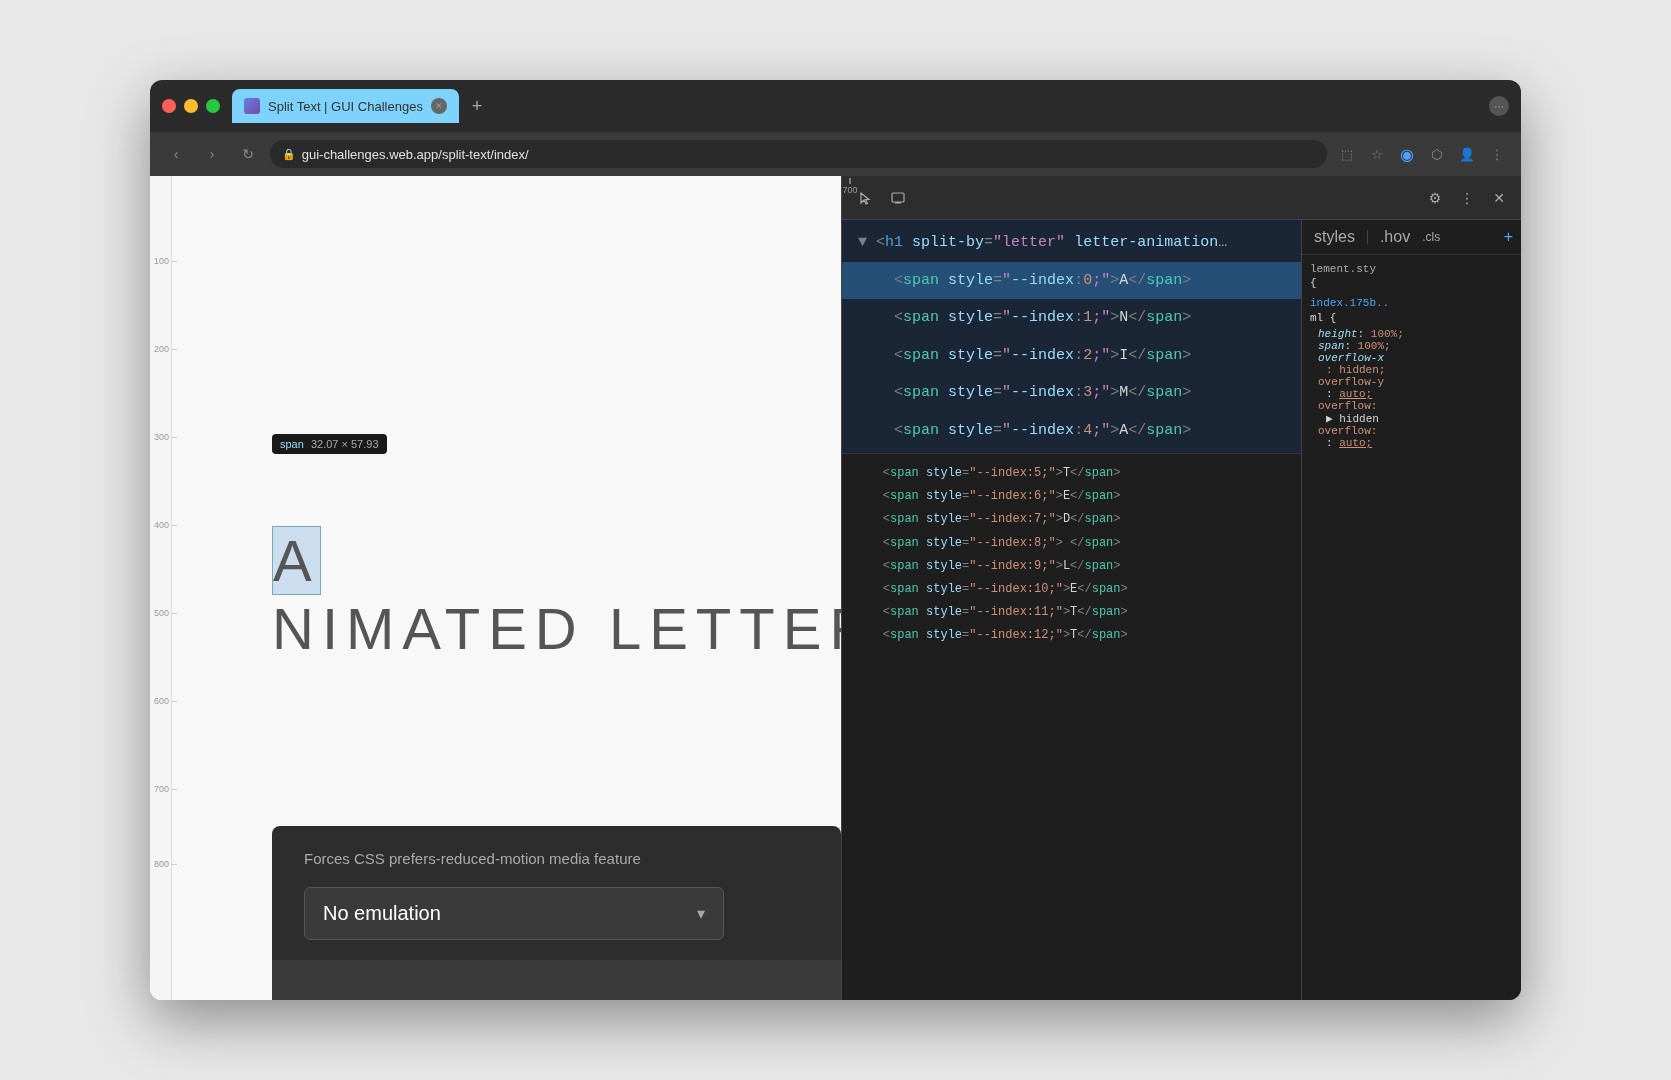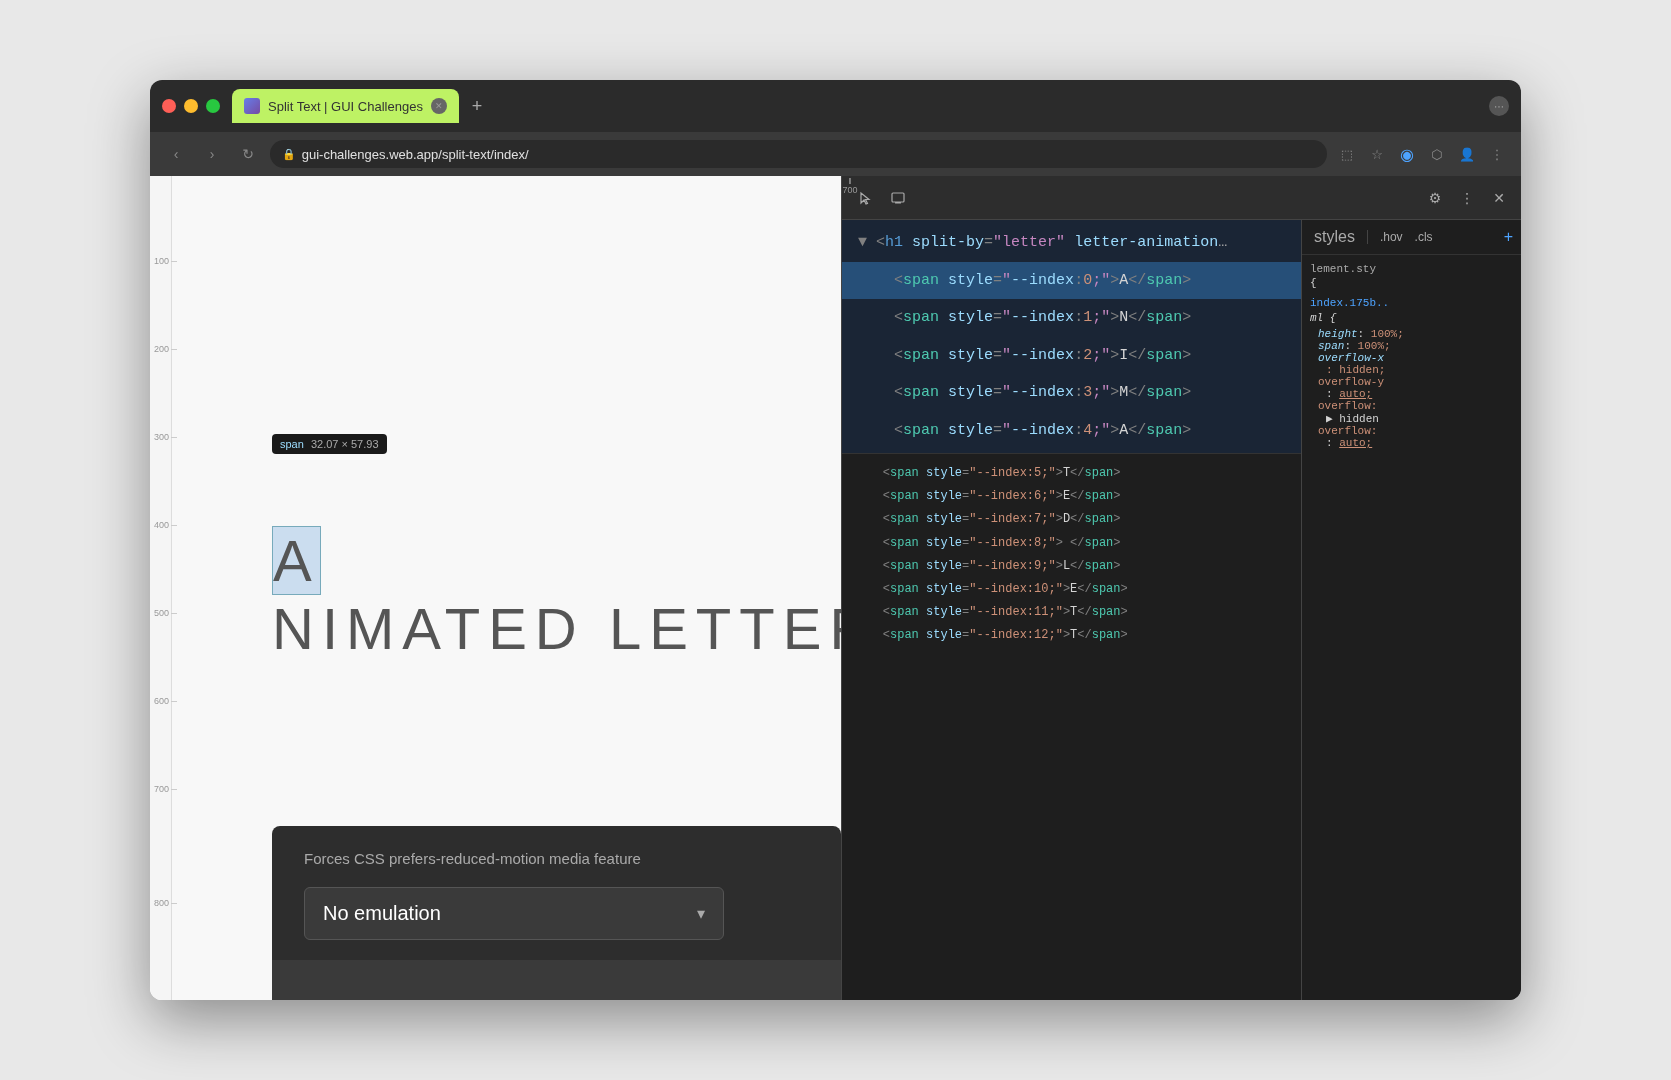--- a/index.html
+++ b/index.html
@@ -67,21 +67,21 @@
       display: flex;
       align-items: center;
       padding: 0 12px;
       color: #ccc;
       font-size: 13px;
       gap: 8px;
       min-width: 200px;
     }
 
     .tab.active {
-      background: #bef264;
+      background: #7dd3fc;
       color: #333;
     }
 
     .tab-favicon {
       width: 16px;
       height: 16px;
       background: linear-gradient(135deg, #667eea, #764ba2);
       border-radius: 3px;
       flex-shrink: 0;
     }
@@ -627,21 +627,21 @@
 
         <div class="ruler-left">
           <div style="position:relative; width:100%; height:100%;">
             <div class="v-ruler-mark" style="top: 85px;">100</div>
             <div class="v-ruler-mark" style="top: 173px;">200</div>
             <div class="v-ruler-mark" style="top: 261px;">300</div>
             <div class="v-ruler-mark" style="top: 349px;">400</div>
             <div class="v-ruler-mark" style="top: 437px;">500</div>
             <div class="v-ruler-mark" style="top: 525px;">600</div>
             <div class="v-ruler-mark" style="top: 613px;">700</div>
-            <div class="v-ruler-mark" style="top: 727px;">800</div>
+            <div class="v-ruler-mark" style="top: 688px;">800</div>
           </div>
         </div>
 
         <div class="page-content">
 
           <div class="element-tooltip" style="position:absolute; top:258px; left:100px; z-index:20;">
             <span class="tag">span</span>
             <span class="dims">32.07 × 57.93</span>
           </div>
 
@@ -747,33 +747,33 @@
               <div class="html-line">
                 &nbsp;&nbsp;&nbsp;&nbsp;<span class="tag-bracket">&lt;</span><span class="tag-name">span</span> <span class="tag-attr">style</span><span class="tag-bracket">=</span><span class="tag-value">"--index:12;"</span><span class="tag-bracket">&gt;</span>T<span class="tag-bracket">&lt;/</span><span class="tag-name">span</span><span class="tag-bracket">&gt;</span>
               </div>
             </div>
           </div>
 
           <div class="styles-panel">
             <div class="styles-header">
               <span style="color:#aaa; font-size:16px; padding:2px 4px;">styles</span>
               <div style="width:1px; height:14px; background:#444; margin:0 4px;"></div>
-              <span style="color:#aaa; font-size:12px; padding:2px 4px;text-align:center;">.hov</span>
+              <span style="color:#aaa; font-size:16px; padding:2px 4px;text-align:center;">.hov</span>
               <span style="color:#aaa; font-size:12px; padding:2px 4px;">.cls</span>
               <span style="color:#4da3ff; font-size:16px; margin-left:auto;">+</span>
             </div>
 
             <div class="styles-content">
 
               <div style="color:#aaa; font-size:11px; margin-bottom:2px;">lement.sty</div>
               <div style="color:#d4d4d4; font-size:11px; margin-bottom:8px;">  {</div>
 
               <div style="margin-bottom:12px;">
                 <div style="color:#4da3ff; font-size:11px; margin-bottom:3px;">index.175b..</div>
-                <div style="color:#d4d4d4; font-size:11px; margin-bottom:4px;font-style:italic;">ml {</div>
+                <div style="color:#d4d4d4; font-size:11px; margin-bottom:4px;">ml {</div>
                 <div style="font-size:11px; padding-left:8px;">
                   <span class="styles-prop">height</span>: <span class="styles-val">100%;</span>
                 </div>
                 <div style="font-size:11px; padding-left:8px;">
                   <span class="styles-prop">span</span>: <span class="styles-val">100%;</span>
                 </div>
                 <div style="font-size:11px; padding-left:8px;">
                   <span class="styles-prop">overflow-x</span>
                 </div>
                 <div style="font-size:11px; padding-left:16px;">

